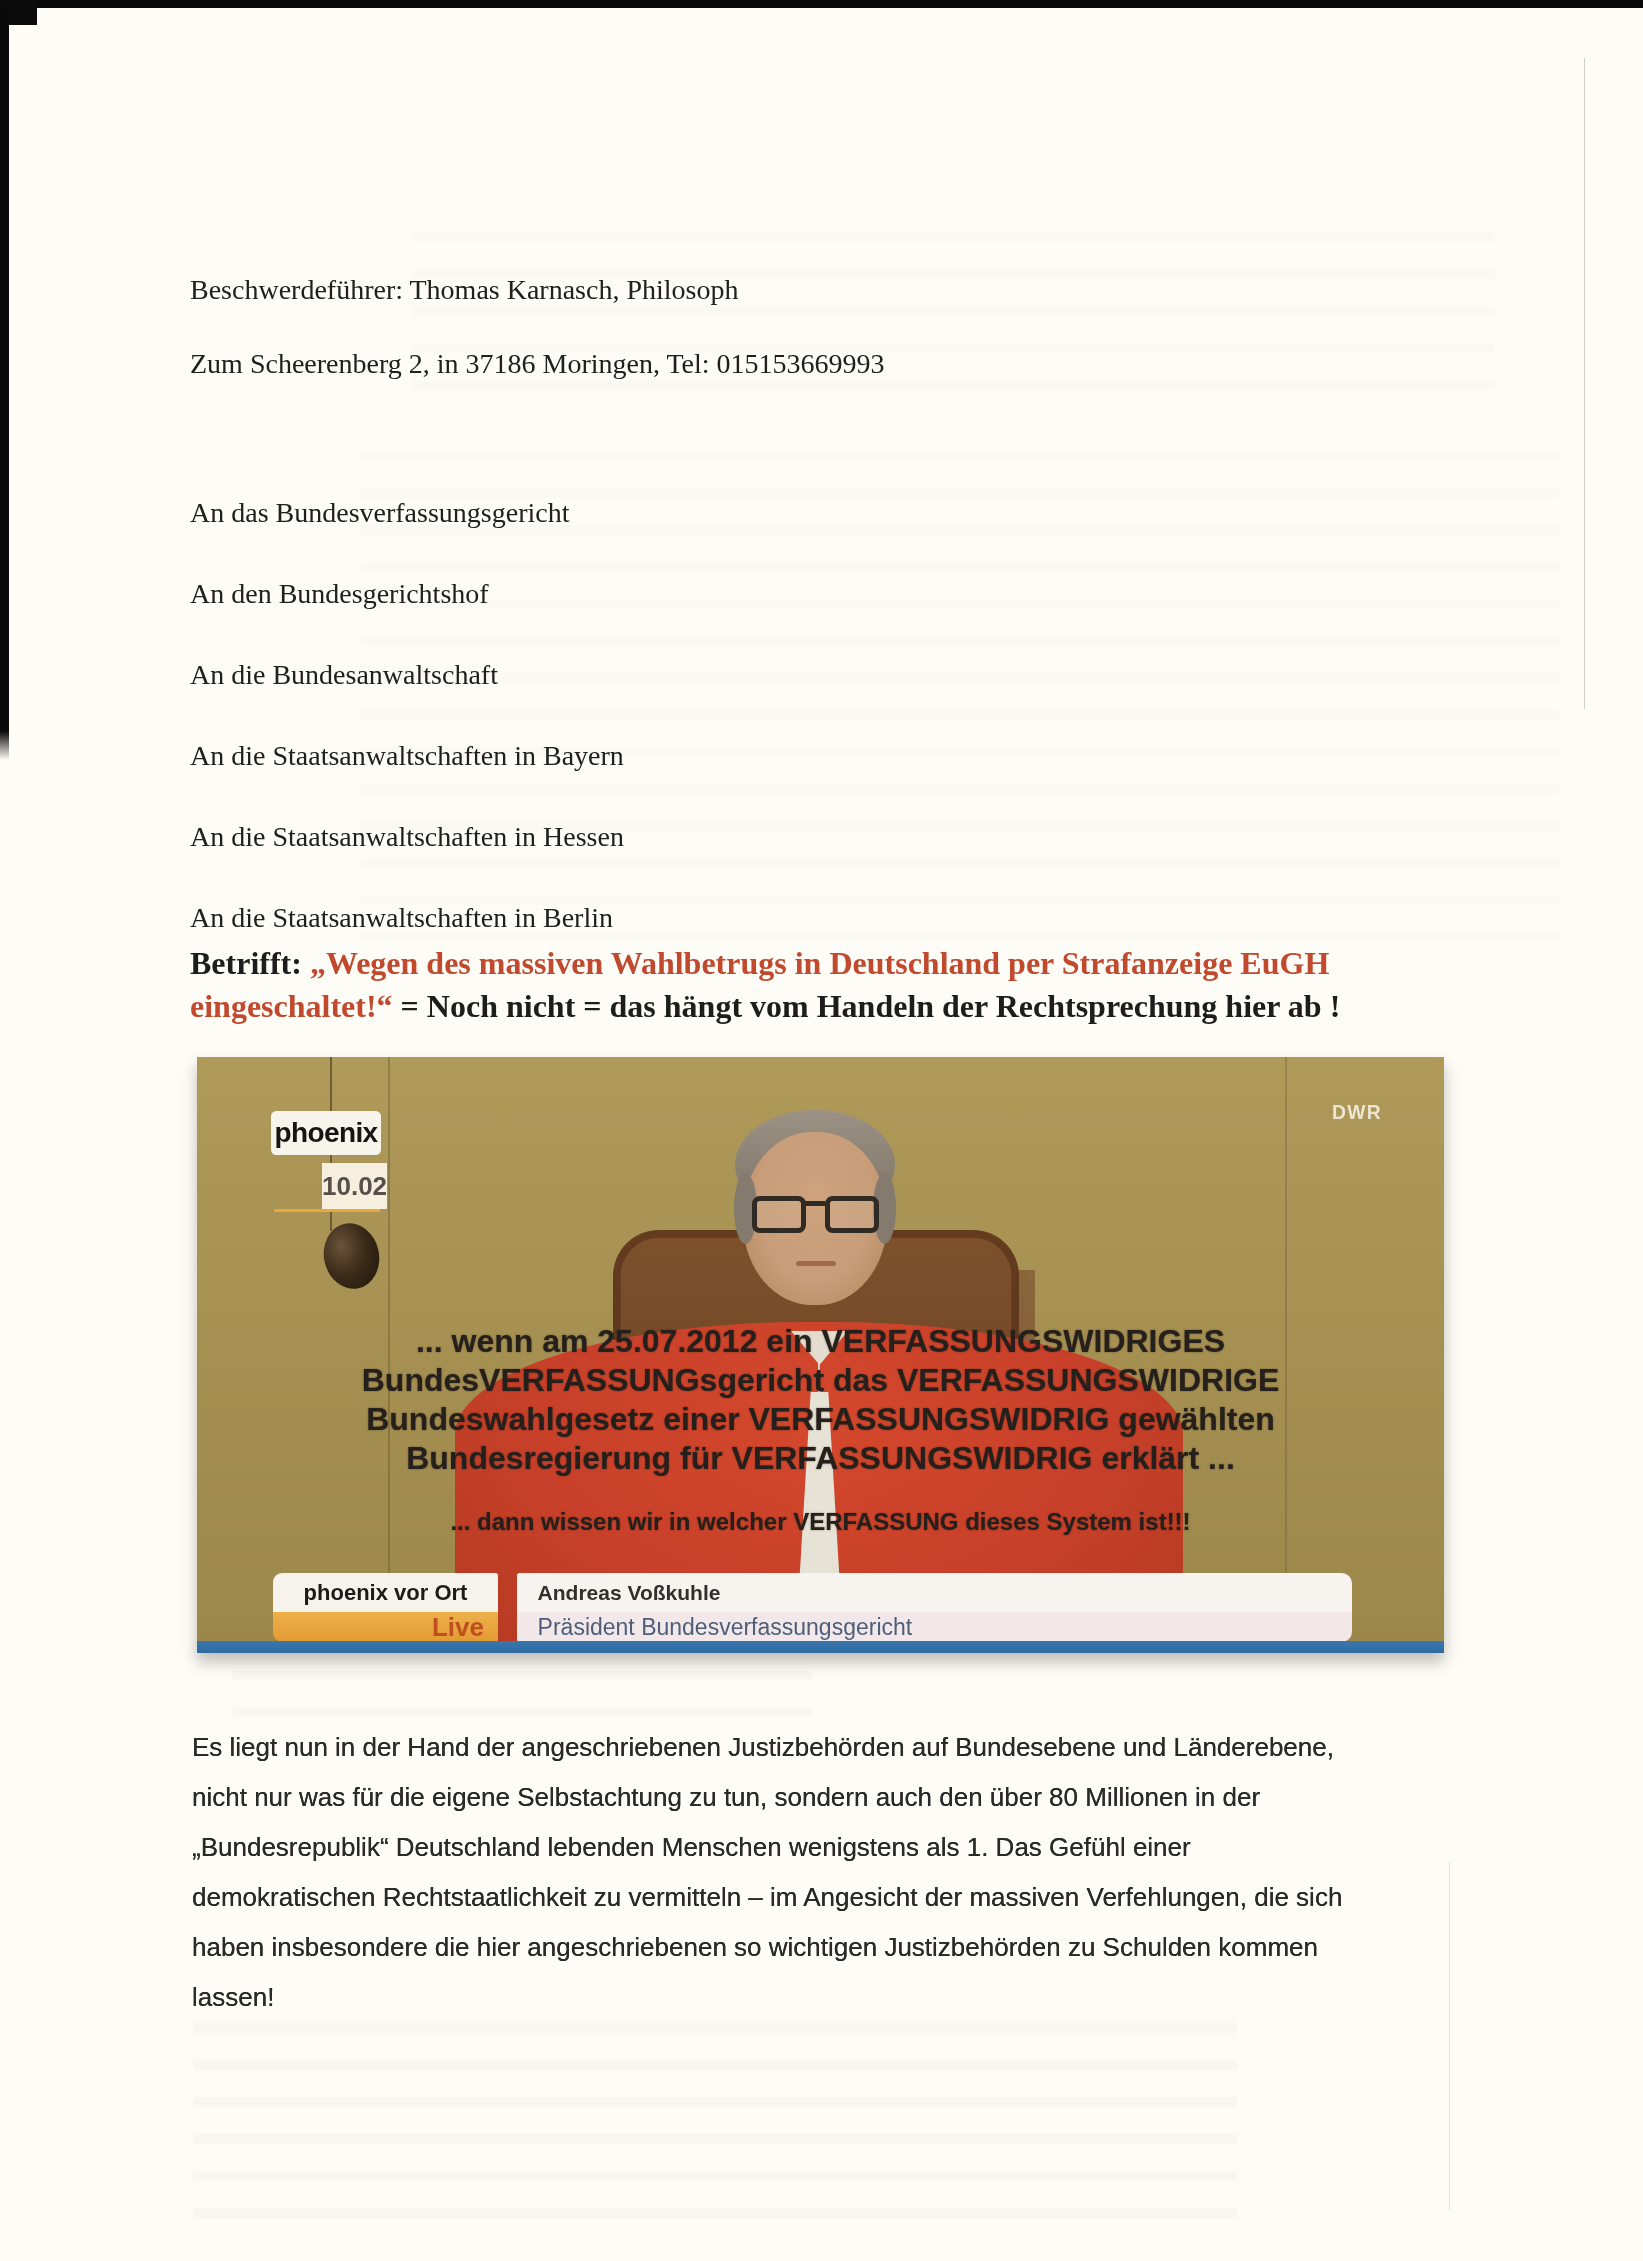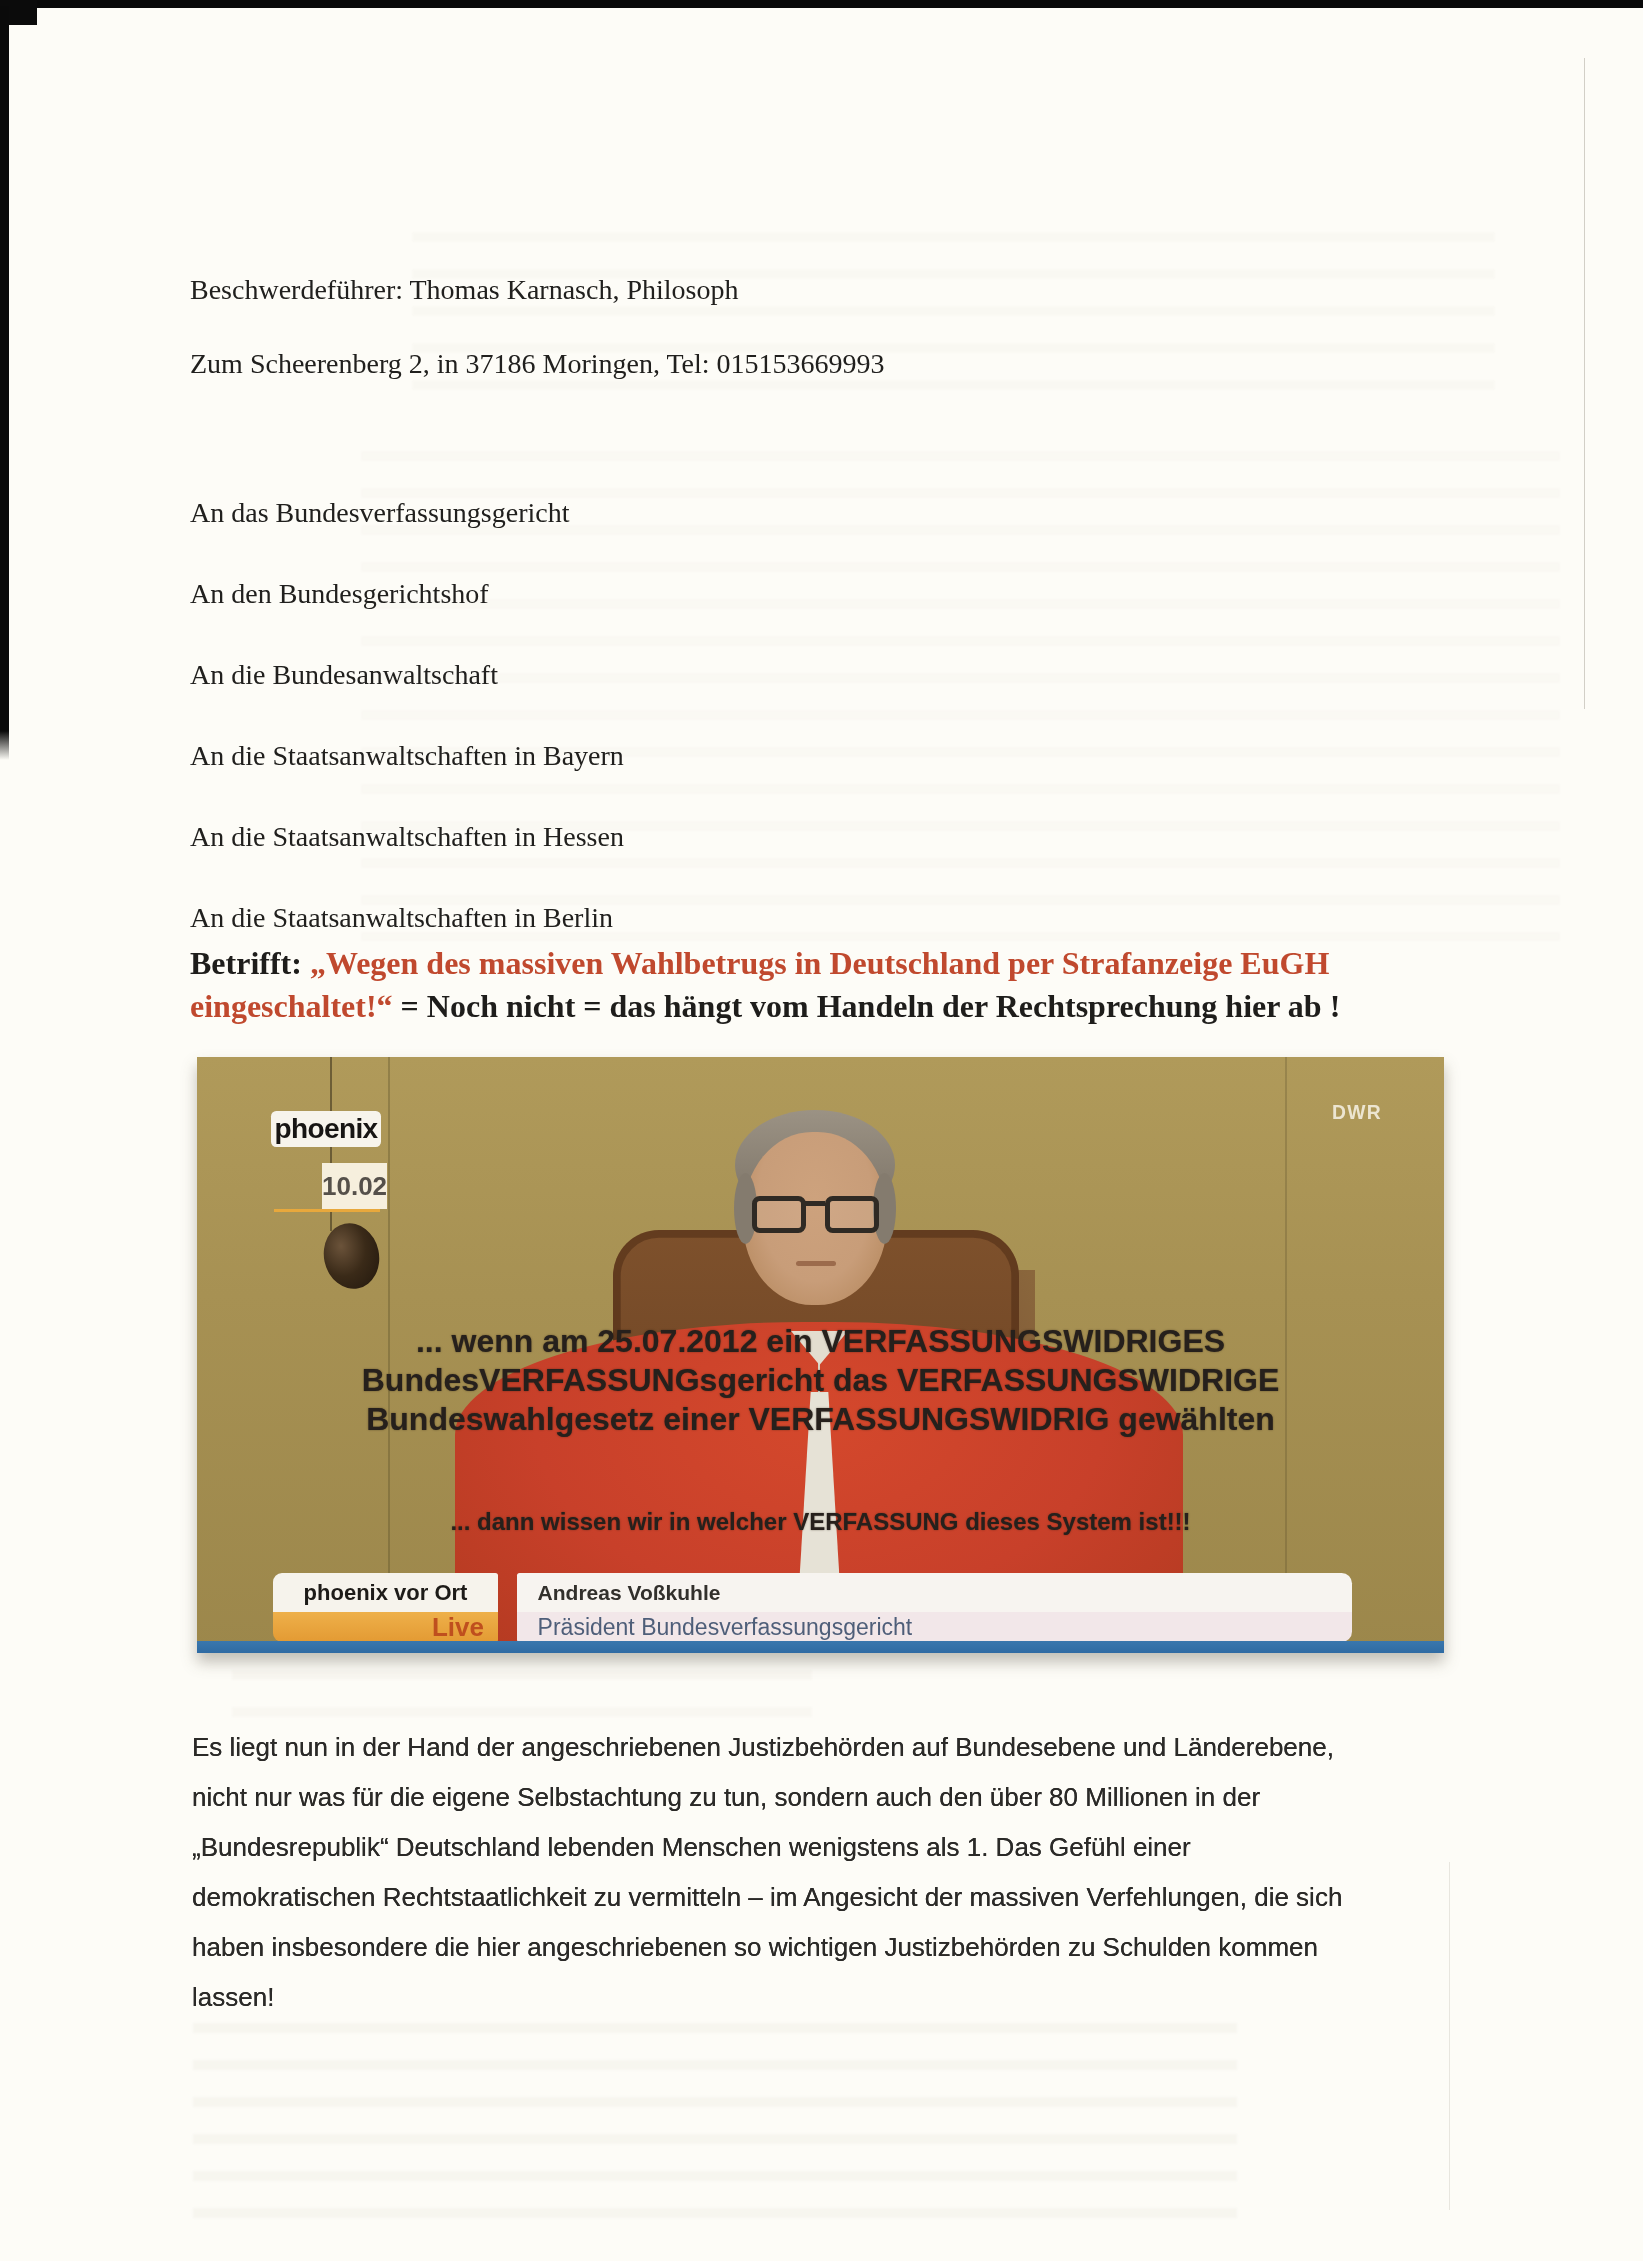--- a/index.html
+++ b/index.html
@@ -80,21 +80,21 @@
   #mouth{position:absolute;left:53px;top:147px;width:40px;height:5.2px;border-radius:2.6px;background:#9c6b4c;}
   #overlay-lines{left:0;top:265px;width:1247px;text-align:center;
     font-weight:bold;font-size:32px;line-height:39px;color:#26201c;
     text-shadow:0 0 1.9px rgba(40,30,18,.55);}
   .overlay-line{white-space:nowrap;}
   #overlay-bottom{left:0;top:451px;width:1247px;text-align:center;
     font-weight:bold;font-size:24px;color:#26201c;white-space:nowrap;
     text-shadow:0 0 1.9px rgba(40,30,18,.55);}
   #dwr{left:1135px;top:45px;font-size:19.3px;font-weight:bold;color:#f0ead8;letter-spacing:1.3px;opacity:.95;}
   
-  #phx-logo{left:74px;top:54px;width:110px;height:36px;background:#f7f4ec;border-radius:5.2px;
+  #phx-logo{left:74px;top:54px;width:110px;height:44px;background:#f7f4ec;border-radius:5.2px;
     display:flex;align-items:center;justify-content:center;
     font-size:28px;font-weight:bold;color:#171513;letter-spacing:-0.6px;}
   #phx-time{left:77px;top:106px;width:106px;height:46px;display:flex;
     border-bottom:3.9px solid #e8a83c;gap:48px;}
   #phx-time-cell{width:30px;background:#e5a43c;}
   #phx-time-num{flex:1;background:#f6efdd;display:flex;align-items:center;justify-content:center;
     font-size:26px;font-weight:bold;color:#55504a;}
   
   .lt-box{position:absolute;overflow:hidden;}
   #lt-left-1{left:76px;top:516px;width:225px;height:40px;background:#f6f3ec;
@@ -177,20 +177,21 @@
     <div class="abs" id="phx-logo">phoenix</div>
     <div class="abs" id="phx-time">
       <div id="phx-time-cell"></div>
       <div id="phx-time-num">10.02</div>
     </div>
 
     <div class="abs" id="overlay-lines">
       <div class="overlay-line">... wenn am 25.07.2012 ein VERFASSUNGSWIDRIGES</div>
       <div class="overlay-line">BundesVERFASSUNGsgericht das VERFASSUNGSWIDRIGE</div>
       <div class="overlay-line">Bundeswahlgesetz einer VERFASSUNGSWIDRIG gewählten</div>
+      <div class="overlay-line">Bundesregierung für VERFASSUNGSWIDRIG erklärt ...</div>
     </div>
     <div class="abs" id="overlay-bottom">... dann wissen wir in welcher VERFASSUNG dieses System ist!!!</div>
 
     <div class="lt-box" id="lt-left-1">phoenix vor Ort</div>
     <div class="lt-box" id="lt-left-2">Live</div>
     <div class="lt-box" id="lt-right-1">Andreas Voßkuhle</div>
     <div class="lt-box" id="lt-right-2">Präsident Bundesverfassungsgericht</div>
     <div class="abs" id="blue-strip"></div>
   </div>
 

